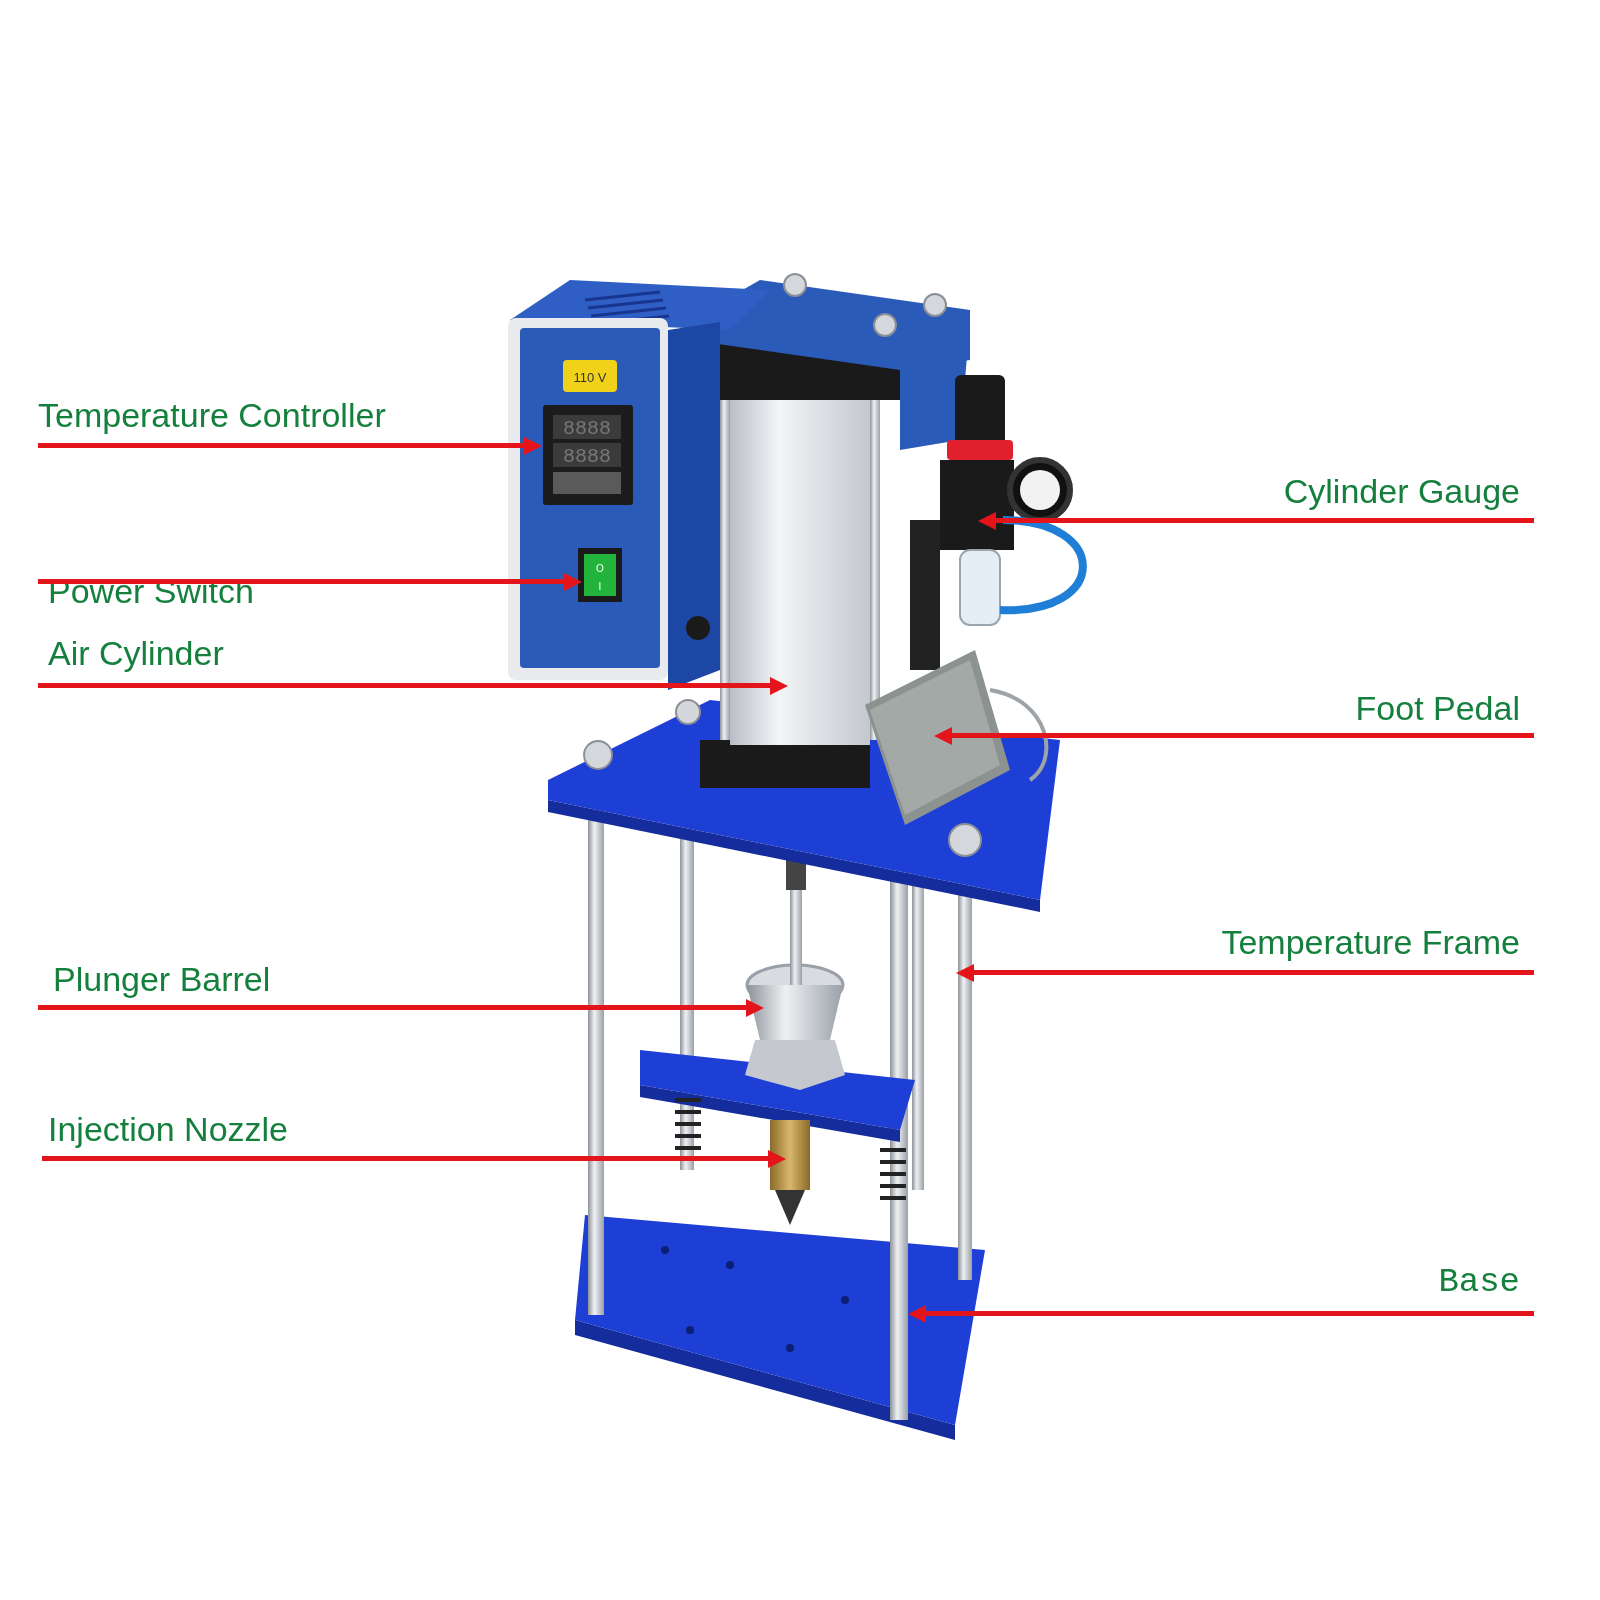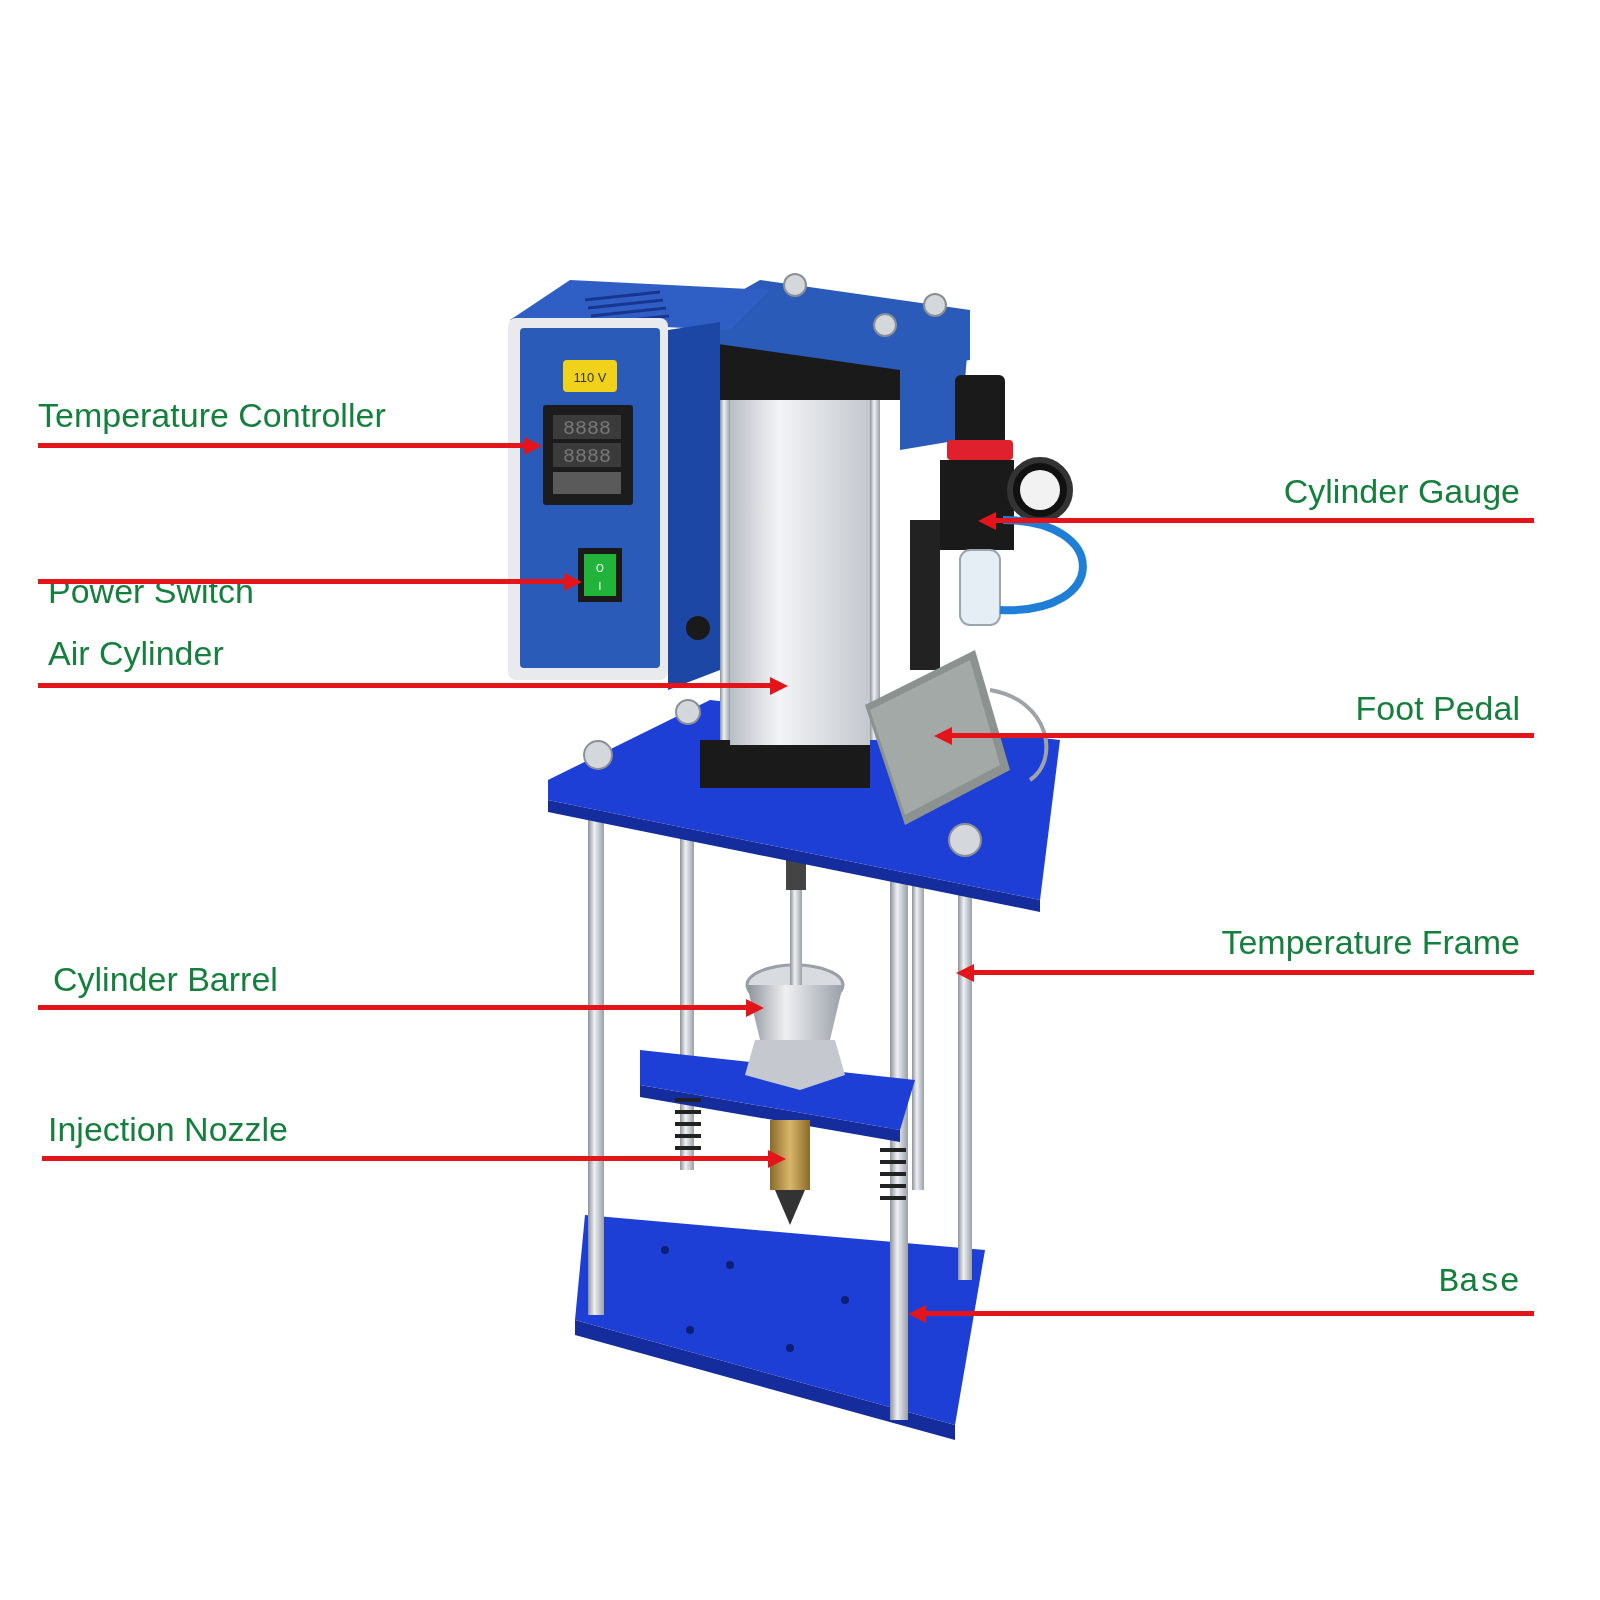--- a/index.html
+++ b/index.html
@@ -142,21 +142,21 @@
 <div class="arrow-r" style="left:524px; top:437px;"></div>
 
 <div class="label" style="left:48px; top:534px;margin-top:40px;">Power Switch</div>
 <div class="leader" style="left:38px; top:579px; width:530px;"></div>
 <div class="arrow-r" style="left:564px; top:573px;"></div>
 
 <div class="label" style="left:48px; top:636px;text-align:center;">Air Cylinder</div>
 <div class="leader" style="left:38px; top:683px; width:735px;"></div>
 <div class="arrow-r" style="left:770px; top:677px;"></div>
 
-<div class="label" style="left:53px; top:962px;">Cylinder Barrel</div>
+<div class="label" style="left:53px; top:962px;">Plunger Barrel</div>
 <div class="leader" style="left:38px; top:1005px; width:712px;"></div>
 <div class="arrow-r" style="left:746px; top:999px;"></div>
 
 <div class="label" style="left:48px; top:1112px;">Injection Nozzle</div>
 <div class="leader" style="left:42px; top:1156px; width:730px;"></div>
 <div class="arrow-r" style="left:768px; top:1150px;"></div>
 
 <div class="label right" style="right:80px; top:474px;">Cylinder Gauge</div>
 <div class="arrow-l" style="left:978px; top:512px;"></div>
 <div class="leader" style="left:994px; top:518px; width:540px;"></div>

